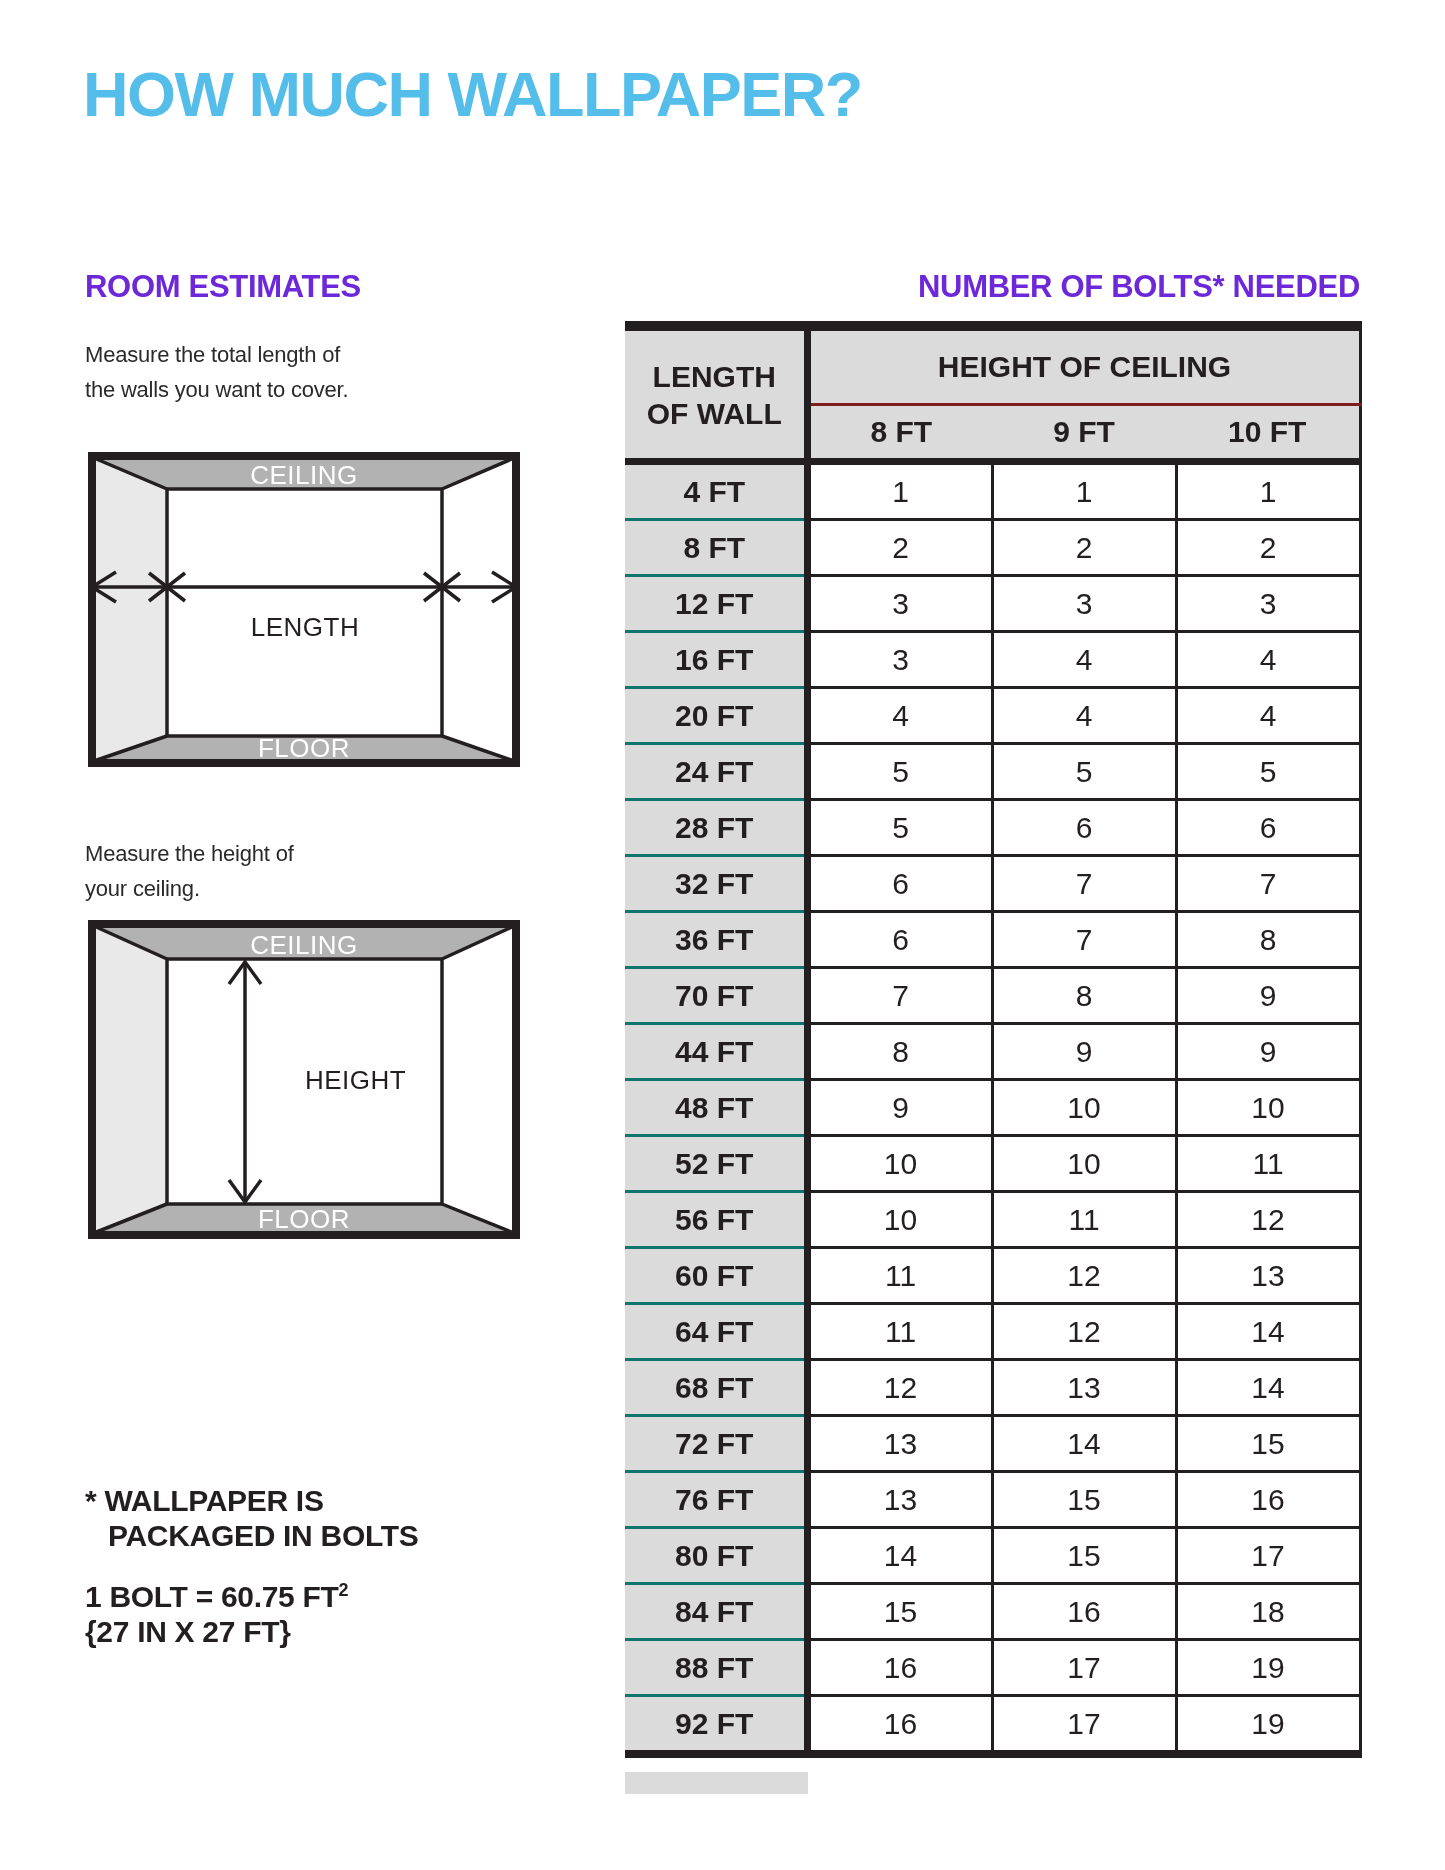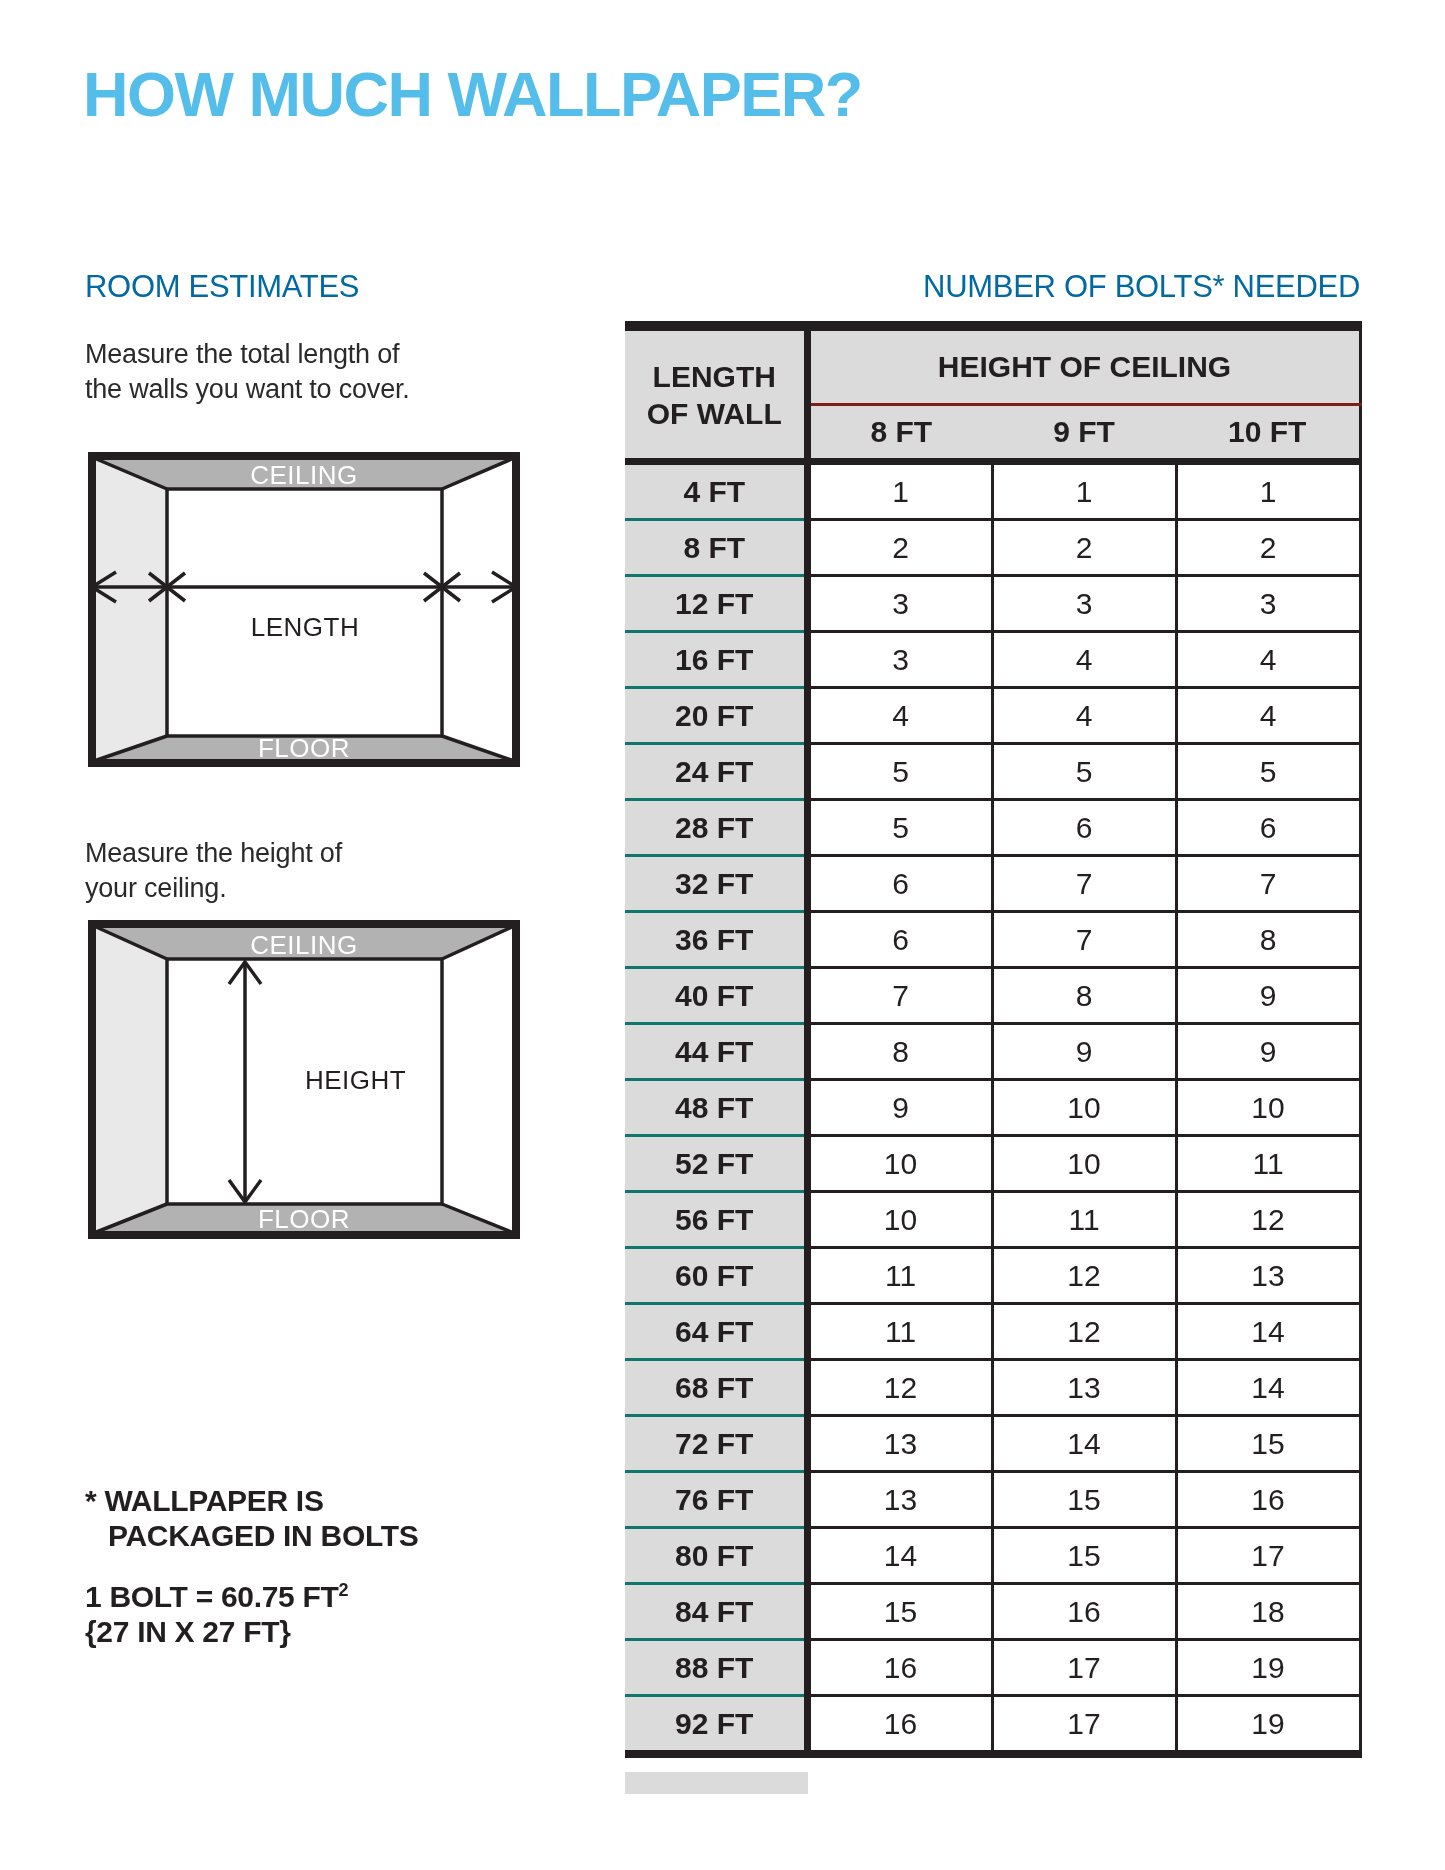--- a/index.html
+++ b/index.html
@@ -6,25 +6,25 @@
   .page {
     position:relative; width:1445px; height:1870px; background:#ffffff;
     font-family:"Liberation Sans", sans-serif; color:#231F20; overflow:hidden;
   }
   .abs { position:absolute; }
   .page-title {
     left:83px; top:58px; font-size:63px; font-weight:bold; letter-spacing:-1.5px;
     color:#55BDE9; white-space:nowrap;
   }
   .section-heading {
-    font-size:31px; font-weight:normal; letter-spacing:-0.3px; color:#0369a1; white-space:nowrap;
+    font-size:31px; font-weight:bold; letter-spacing:-0.3px; color:#6d28d9; white-space:nowrap;
   }
   .heading-room { left:85px; top:269px; }
   .heading-table { left:625px; top:269px; width:735px; text-align:right; }
-  .para { font-size:27px; line-height:35px; letter-spacing:-0.2px; color:#2B2A2B; }
+  .para { font-size:22px; line-height:35px; letter-spacing:-0.2px; color:#2B2A2B; }
   .para1 { left:85px; top:337px; }
   .para2 { left:85px; top:836px; }
   .para3 { left:85px; top:1276px; }
   .fn-bold { font-size:30px; font-weight:bold; line-height:35px; letter-spacing:-0.3px; }
   .footnote { left:85px; top:1483px; }
   .footnote .line2 { margin-left:23px; }
   .boltspec { left:85px; top:1579px; }
   .boltspec sup { font-size:18px; vertical-align:super; line-height:0; }
 
   
@@ -219,21 +219,21 @@
           <td class="val">7</td>
           <td class="val">7</td>
         </tr>
         <tr>
           <th class="rowlabel">36 FT</th>
           <td class="val">6</td>
           <td class="val">7</td>
           <td class="val">8</td>
         </tr>
         <tr>
-          <th class="rowlabel">40 FT</th>
+          <th class="rowlabel">70 FT</th>
           <td class="val">7</td>
           <td class="val">8</td>
           <td class="val">9</td>
         </tr>
         <tr>
           <th class="rowlabel">44 FT</th>
           <td class="val">8</td>
           <td class="val">9</td>
           <td class="val">9</td>
         </tr>

